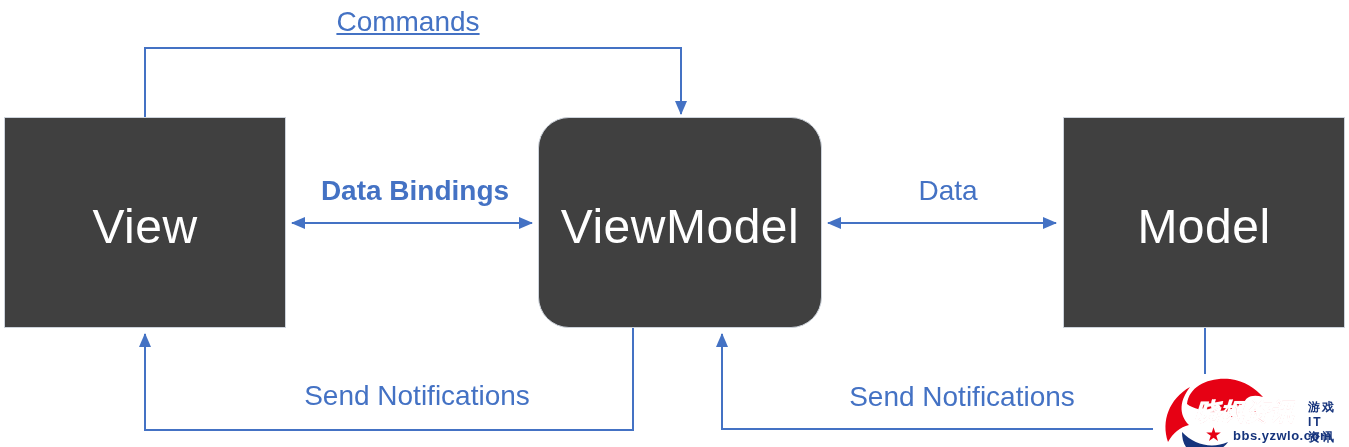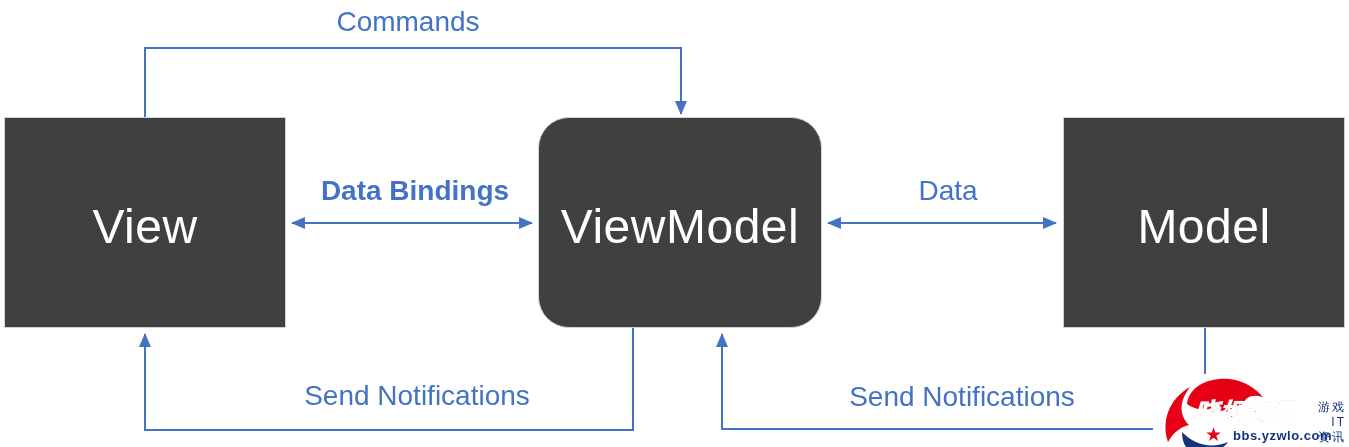--- a/index.html
+++ b/index.html
@@ -37,21 +37,21 @@
   .box-viewmodel { left: 538px;  top: 117px; width: 284px; height: 211px; border-radius: 31px; }
   .box-model     { left: 1063px; top: 117px; width: 282px; height: 211px; }
   .edge-label {
     position: absolute;
     transform: translate(-50%, -50%);
     color: #4472C4;
     font-size: 28px;
     white-space: nowrap;
     z-index: 2;
   }
-  .lbl-commands  { left: 408px; top: 22px; }
+  .lbl-commands  { left: 408px; top: 22px; text-decoration: underline; }
   .lbl-bindings  { left: 415px; top: 191px; font-weight: bold; }
   .lbl-data      { left: 948px; top: 191px; }
   .lbl-sn-left   { left: 417px; top: 396px; }
   .lbl-sn-right  { left: 962px; top: 397px; }
 
   
   .watermark {
     position: absolute;
     left: 1153px; top: 374px;
     width: 196px; height: 73px;
@@ -85,23 +85,23 @@
     font-size: 13px;
     font-weight: bold;
     color: #16347C;
     letter-spacing: 0.5px;
     white-space: nowrap;
   }
   .wm-tags {
     position: absolute;
     left: 155px; top: 26px;
     width: 38px;
-    text-align: right;
+    text-align: left;
     color: #16347C;
-    font-weight: normal;
+    font-weight: bold;
     font-size: 12px;
     line-height: 15px;
     letter-spacing: 2px;
   }
 </style>
 </head>
 <body>
 
 <div class="canvas">
 

